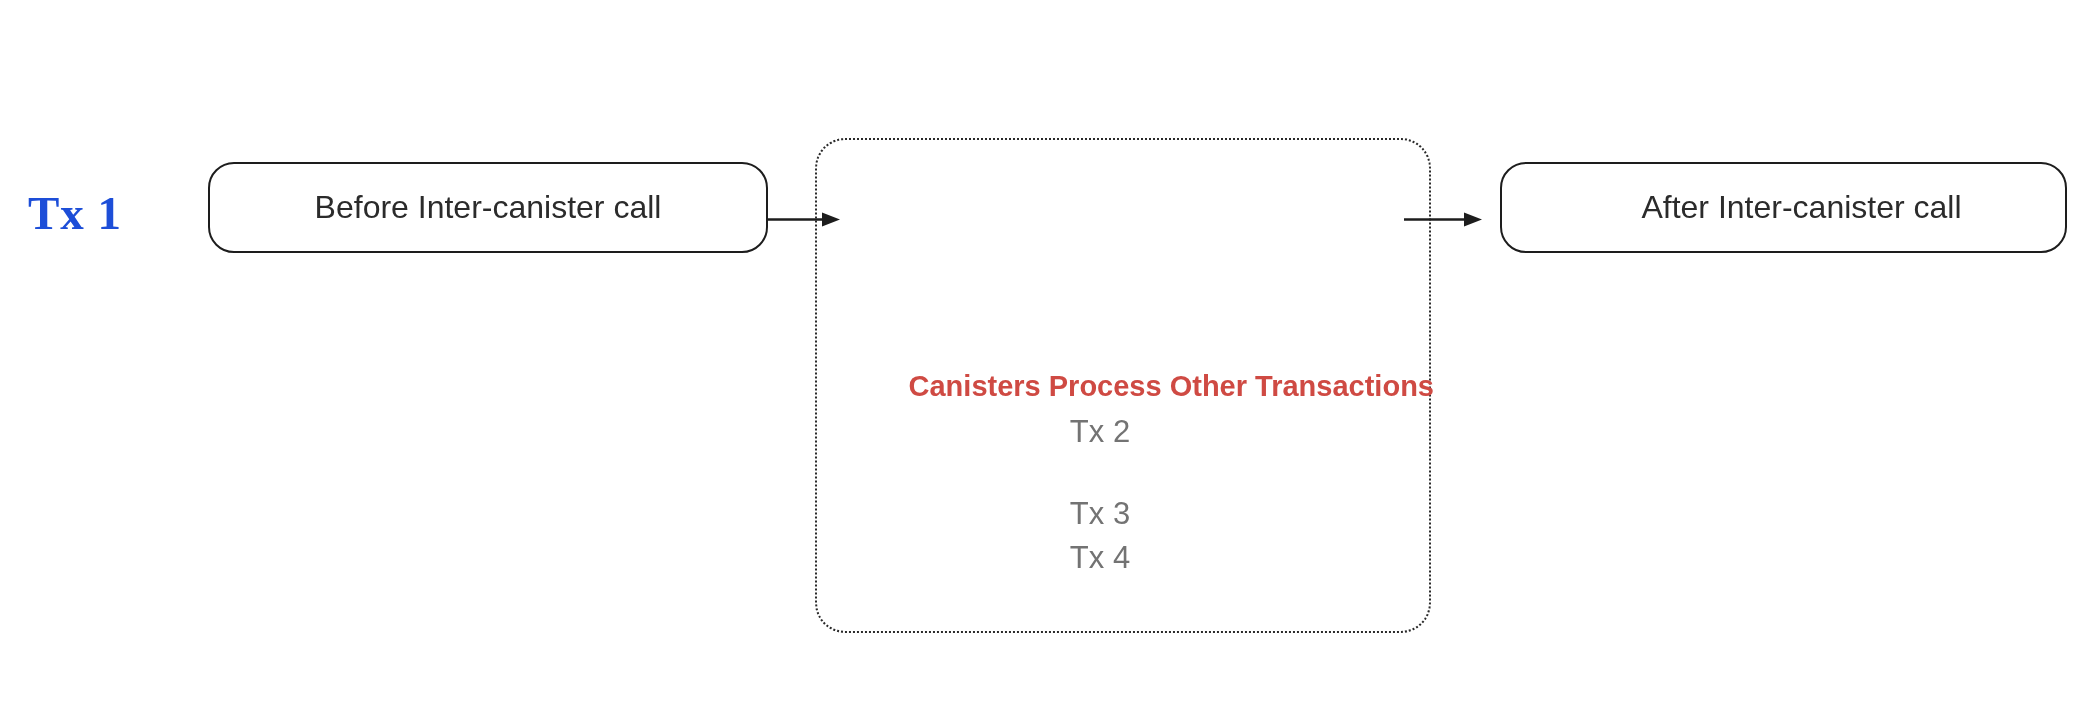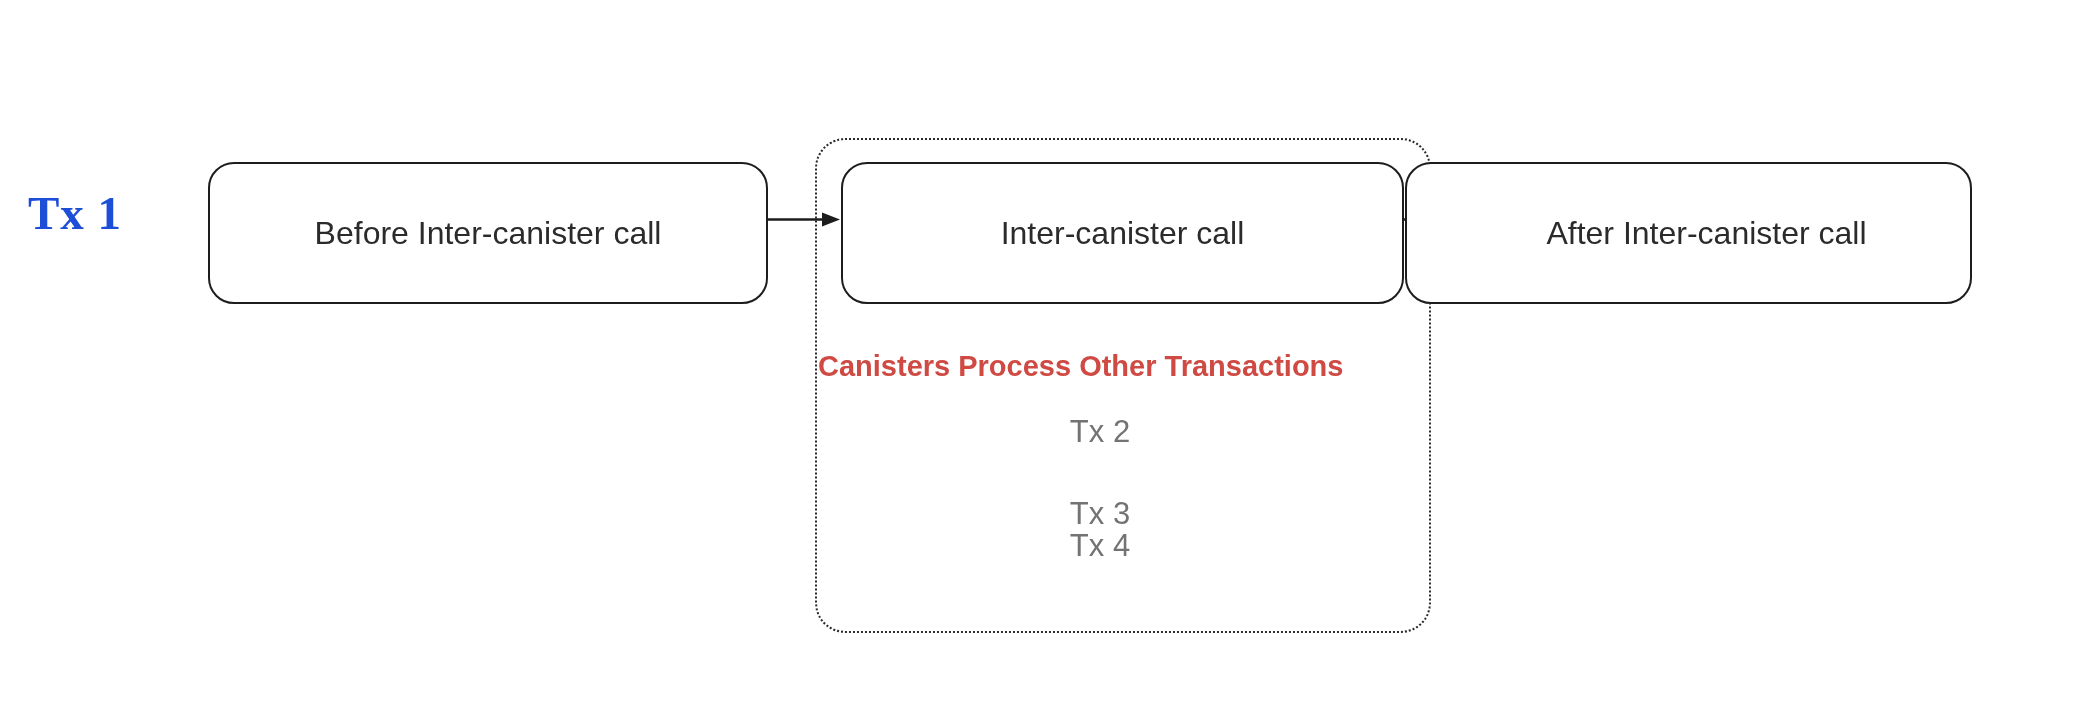--- a/index.html
+++ b/index.html
@@ -24,36 +24,36 @@
     font-size: 47px;
     font-weight: 600;
     color: #1d4ed8;
     letter-spacing: 1px;
     white-space: nowrap;
     font-family: Liberation Serif, serif;
   }
   .node {
     position: absolute;
     top: 162px;
-    height: 142px;
+    height: 91px;
     box-sizing: border-box;
     border: 2.5px solid #1d1d1d;
     border-radius: 26px;
     background: #ffffff;
     display: flex;
     align-items: center;
     justify-content: center;
     font-size: 32px;
     font-weight: 500;
     color: #2b2b2b;
     white-space: nowrap;
   }
   .node-1 { left: 208px;  width: 560px; }
   .node-2 { left: 841px;  width: 563px; }
-  .node-3 { left: 1405px; width: 567px; padding-left: 36px; }
+  .node-3 { left: 1500px; width: 567px; padding-left: 36px; }
   .arrow {
     position: absolute;
     top: 211px;
     height: 17px;
     display: block;
   }
   .arrow-1 { left: 768px;  width: 73px; }
   .arrow-2 { left: 1404px; width: 79px; }
   .dotted-region {
     position: absolute;
@@ -73,62 +73,61 @@
     width: 616px;
     text-align: center;
     font-size: 40px;
     font-weight: 600;
     color: #3b70c8;
     white-space: nowrap;
   }
   .note {
     position: absolute;
     left: 818px;
-    top: 350px;
+    top: 370px;
     width: 616px;
-    text-align: left;
+    text-align: right;
     font-size: 29px;
     font-weight: 600;
     color: #cf4a43;
     white-space: nowrap;
   }
   .tx-item {
     position: absolute;
     left: 790px;
     width: 620px;
     text-align: center;
     font-size: 31px;
     font-weight: 500;
     color: #737373;
     white-space: nowrap;
   }
   .tx-2 { top: 414px; }
   .tx-3 { top: 496px; }
-  .tx-4 { top: 528px; }
+  .tx-4 { top: 540px; }
 </style>
 </head>
 <body>
 
 <div class="canvas">
 
   <div class="flow-label">Tx 1</div>
 
   <div class="node node-1">Before Inter-canister call</div>
 
   <div class="arrow arrow-1">
     <svg width="73" height="17" viewBox="0 0 73 17" xmlns="http://www.w3.org/2000/svg">
       <line x1="0" y1="8.5" x2="55" y2="8.5" stroke="#1d1d1d" stroke-width="2.5"></line>
       <polygon points="54,1.5 72,8.5 54,15.5" fill="#1d1d1d"></polygon>
     </svg>
   </div>
 
   <div class="dotted-region"></div>
 
 
-  <div class="node node-2">Inter-canister call</div>
 
   <div class="arrow arrow-2">
     <svg width="79" height="17" viewBox="0 0 79 17" xmlns="http://www.w3.org/2000/svg">
       <line x1="0" y1="8.5" x2="61" y2="8.5" stroke="#1d1d1d" stroke-width="2.5"></line>
       <polygon points="60,1.5 78,8.5 60,15.5" fill="#1d1d1d"></polygon>
     </svg>
   </div>
 
   <div class="node node-3">After Inter-canister call</div>
 

